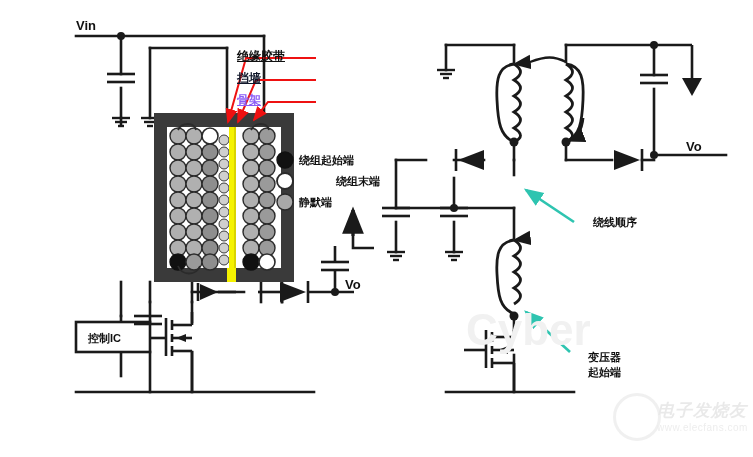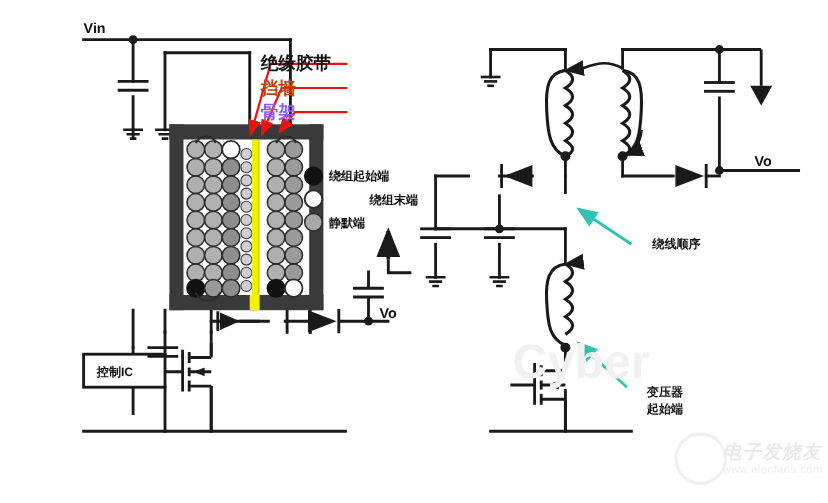--- a/index.html
+++ b/index.html
@@ -8,21 +8,21 @@
     background:#ffffff;
     font-family:"Liberation Sans","DejaVu Sans",sans-serif;
     overflow:hidden;
     position:relative;
   }
   #stage{position:absolute;left:14px;top:0;width:753px;height:451px;}
   #svgroot{position:absolute;left:0;top:0;}
   .lbl{position:absolute;white-space:nowrap;font-weight:bold;}
   .lbl-vin{font-size:13px;color:#111;}
   .lbl-vo{font-size:13px;color:#111;}
-  .lbl-red{font-size:16px;color:#111;}
+  .lbl-red{font-size:12px;color:#111;text-decoration:underline;}
   .lbl-cyan{font-size:11px;color:#111;line-height:1.15;padding-left:16px;}
   .lbl-leg{font-size:11px;color:#111;}
   .lbl-ic{font-size:11px;color:#111;}
   .caption{
     position:absolute;left:0;top:414px;width:753px;
     text-align:center;font-size:16px;color:#111;font-weight:bold;
     letter-spacing:1px;
   }
   .wm{
     position:absolute;right:6px;bottom:4px;width:150px;height:62px;
@@ -384,21 +384,21 @@
 
   <div class="lbl lbl-vin" style="left:62px;top:18px;">Vin</div>
 
   <div class="lbl lbl-vo" style="left:331px;top:277px;">Vo</div>
 
   <div class="lbl lbl-vo" style="left:672px;top:139px;">Vo</div>
 
   <div class="lbl lbl-ic" style="left:74px;top:331px;">控制IC</div>
 
   <div class="lbl lbl-red" style="left:223px;top:48px;color:#111;">绝缘胶带</div>
-  <div class="lbl lbl-red" style="left:223px;top:70px;color:#c2410c;">挡墙</div>
+  <div class="lbl lbl-red" style="left:223px;top:70px;color:#0f172a;">挡墙</div>
   <div class="lbl lbl-red" style="left:223px;top:92px;color:#8b5cf6;">骨架</div>
 
   <div class="lbl lbl-leg" style="left:285px;top:153px;">绕组起始端</div>
   <div class="lbl lbl-leg" style="left:285px;top:174px;padding-left:37px;">绕组末端</div>
   <div class="lbl lbl-leg" style="left:285px;top:195px;">静默端</div>
 
   <div class="lbl lbl-cyan" style="left:563px;top:216px;">绕线顺序</div>
 
   <div class="lbl lbl-cyan" style="left:558px;top:351px;">变压器</div>
   <div class="lbl lbl-cyan" style="left:558px;top:366px;">起始端</div>

